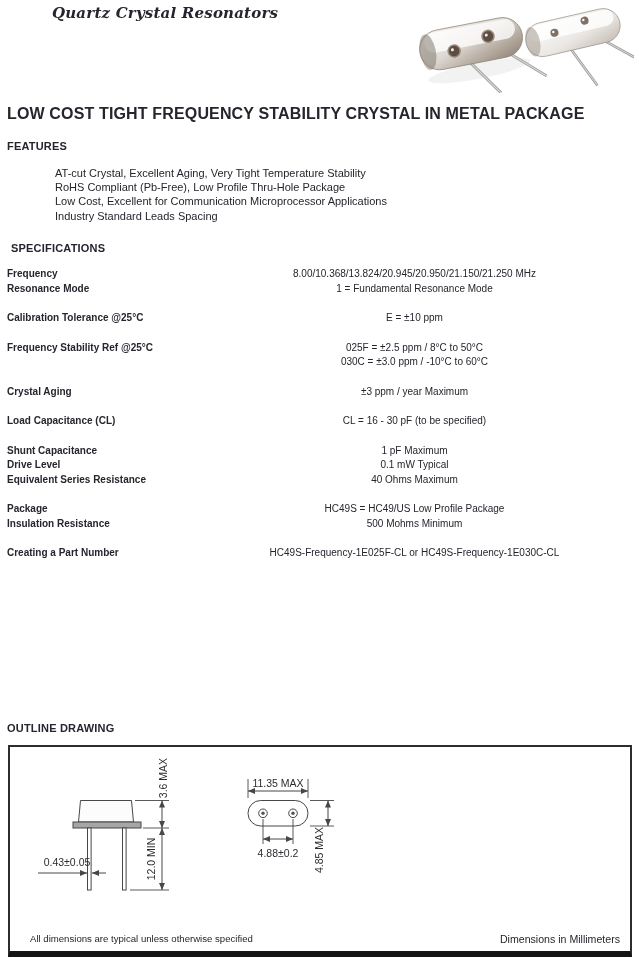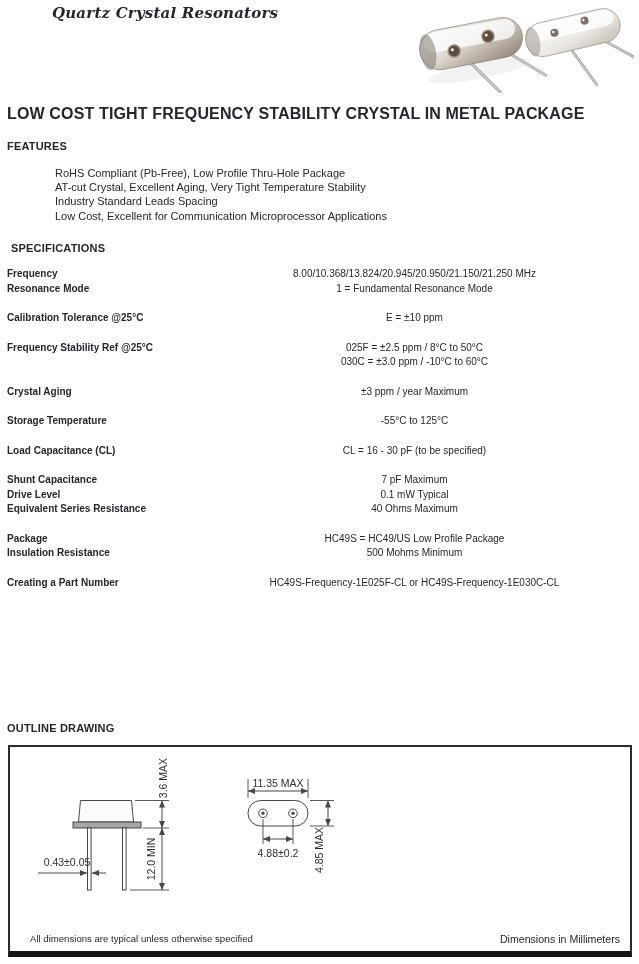--- a/index.html
+++ b/index.html
@@ -72,24 +72,24 @@
       <circle cx="32.5" cy="32.5" r="1.5" fill="#fff" opacity="0.9"></circle>
     <circle cx="70" cy="26" r="6" fill="#5d4c41" stroke="#9c8a7b" stroke-width="1.5"></circle>
       <circle cx="68.5" cy="24.5" r="1.5" fill="#fff" opacity="0.9"></circle>
   </g>
 </svg>
 
 <h1 class="abs page-title" style="margin:0;">LOW COST TIGHT FREQUENCY STABILITY CRYSTAL IN METAL PACKAGE</h1>
 
 <div class="abs sec-heading features-heading">FEATURES</div>
 <div class="abs features-list">
+  <div>AT-cut Crystal, Excellent Aging, Very Tight Temperature Stability</div>
   <div>RoHS Compliant (Pb-Free), Low Profile Thru-Hole Package</div>
-  <div>AT-cut Crystal, Excellent Aging, Very Tight Temperature Stability</div>
+  <div>Low Cost, Excellent for Communication Microprocessor Applications</div>
   <div>Industry Standard Leads Spacing</div>
-  <div>Low Cost, Excellent for Communication Microprocessor Applications</div>
 </div>
 
 <div class="abs sec-heading specs-heading">SPECIFICATIONS</div>
 
 <div class="abs specs">
   <div class="spec-group">
     <div class="spec-row">
         <span class="spec-label">Frequency</span>
         <span class="spec-value">8.00/10.368/13.824/20.945/20.950/21.150/21.250 MHz</span>
       </div>
@@ -115,34 +115,28 @@
       </div>
   </div>
   <div class="spec-group">
     <div class="spec-row">
         <span class="spec-label">Crystal Aging</span>
         <span class="spec-value">±3 ppm / year Maximum</span>
       </div>
   </div>
   <div class="spec-group">
     <div class="spec-row">
-        <span class="spec-label">Storage Temperature</span>
-        <span class="spec-value">-55°C to 125°C</span>
-      </div>
-  </div>
-  <div class="spec-group">
-    <div class="spec-row">
         <span class="spec-label">Load Capacitance (CL)</span>
         <span class="spec-value">CL = 16 - 30 pF (to be specified)</span>
       </div>
   </div>
   <div class="spec-group">
     <div class="spec-row">
         <span class="spec-label">Shunt Capacitance</span>
-        <span class="spec-value">7 pF Maximum</span>
+        <span class="spec-value">1 pF Maximum</span>
       </div>
     <div class="spec-row">
         <span class="spec-label">Drive Level</span>
         <span class="spec-value">0.1 mW Typical</span>
       </div>
     <div class="spec-row">
         <span class="spec-label">Equivalent Series Resistance</span>
         <span class="spec-value">40 Ohms Maximum</span>
       </div>
   </div>

